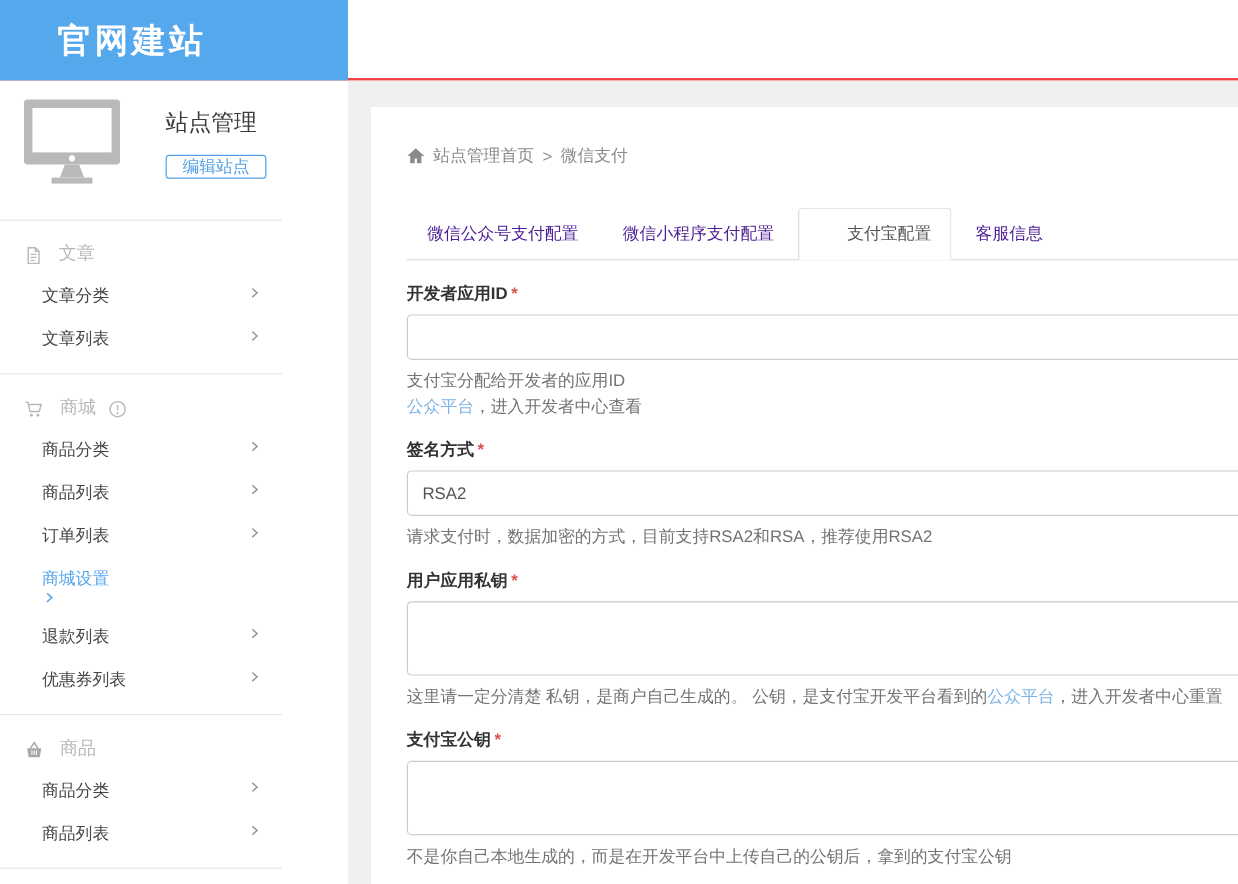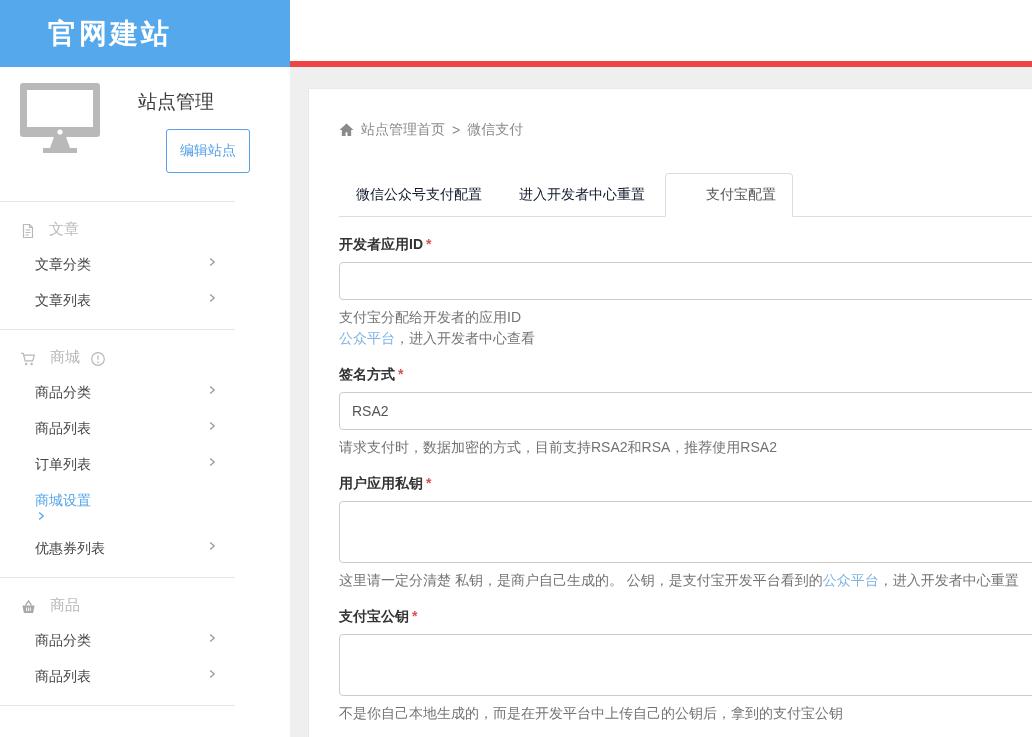--- a/index.html
+++ b/index.html
@@ -6,42 +6,41 @@
   html,body { width:1032px; height:737px; overflow:hidden; }
   body {
     background:#efefef;
     font-family:"Liberation Sans","DejaVu Sans",sans-serif;
     font-size:14px; color:#444;
     position:relative;
   }
   
   .header {
     position:absolute; top:0; left:0; width:1032px; height:67px;
-    background:#fff; border-bottom:6px solid #ef4444; z-index:5;
+    background:#fff; border-bottom:2px solid #ef4444; z-index:5;
   }
   .brand {
     position:absolute; top:0; left:0; width:290px; height:67px;
     background:#55a8ec; color:#fff;
     font-size:28px; font-weight:bold; letter-spacing:3px;
     line-height:67px; padding-left:48px;
   }
   
   .sidebar {
     position:absolute; top:53px; left:0; bottom:0; width:290px;
     background:#fff; z-index:4;
   }
   .site-panel { display:flex; padding:28px 0 18px 18px; }
   .site-meta { margin-left:36px; padding-top:8px; }
   .site-title { font-size:19px; color:#3c3c3c; }
   .edit-btn {
     margin-top:14px; display:inline-block; background:#fff;
     border:1px solid #55a0e8; color:#55a0e8; border-radius:3px;
-    padding:12px 13px; font-size:14px; cursor:pointer;
+    padding:0 13px; font-size:14px; cursor:pointer;
     font-family:Liberation Mono, monospace;
-    margin-left:28px;
   }
   .side-divider { height:1px; background:#e8e8e8; margin:10px 55px 10px 0; }
   .side-section {
     display:flex; align-items:flex-end; padding:8px 0 8px 20px;
     color:#b8b8b8; font-size:15px;
   }
   .side-section .icon { display:inline-flex; margin-right:13px; }
   .side-section .badge-icon { display:inline-flex; margin-left:10px; }
   .side-item {
     display:flex; justify-content:space-between;
@@ -52,21 +51,21 @@
   
   .main-card {
     position:absolute; left:308px; top:88px; width:886px; height:960px;
     background:#fff; border:1px solid #eaeaea; padding:32px 30px; z-index:3;
   }
   .breadcrumb { display:flex; align-items:center; color:#8b8b8b; font-size:14px; gap:7px; }
   .breadcrumb .crumb-link { cursor:pointer; }
   
   .tabs { display:flex; border-bottom:1px solid #ddd; margin-top:34px; }
   .tab {
-    padding:12px 16px; font-size:14px; color:#0f172a; cursor:pointer;
+    padding:12px 16px; font-size:14px; color:#4c1d95; cursor:pointer;
     margin-bottom:-1px; margin-right:3px; background:transparent;
     border:1px solid transparent; border-radius:4px 4px 0 0;
   }
   .tab.active {
     color:#555; background:#fff;
     border-color:#ddd #ddd #fff #ddd;
     padding-left:40px;
   }
   
   .form-area { padding-top:2px; }
@@ -182,20 +181,28 @@
       </div>
       <div class="side-item active">
         <span>商城设置</span>
         <span class="icon chev">
           <svg width="12" height="12" viewBox="0 0 12 12">
             <path d="M4.2 2.4L8.2 6l-4 3.6" fill="none" stroke="#54a6ec" stroke-width="1.3"></path>
           </svg>
         </span>
       </div>
       <div class="side-item">
+        <span>退款列表</span>
+        <span class="icon chev">
+          <svg width="12" height="12" viewBox="0 0 12 12">
+            <path d="M4.2 2.4L8.2 6l-4 3.6" fill="none" stroke="#9a9a9a" stroke-width="1.3"></path>
+          </svg>
+        </span>
+      </div>
+      <div class="side-item">
         <span>优惠券列表</span>
         <span class="icon chev">
           <svg width="12" height="12" viewBox="0 0 12 12">
             <path d="M4.2 2.4L8.2 6l-4 3.6" fill="none" stroke="#9a9a9a" stroke-width="1.3"></path>
           </svg>
         </span>
       </div>
       <div class="side-divider"></div>
       <div class="side-section">
         <span class="icon">
@@ -234,22 +241,23 @@
           <path d="M8 0.5L0.5 7.5h2.5V14h4v-4.2h2V14h4V7.5h2.5z" fill="#8b8b8b"></path>
         </svg>
     </span>
     <span class="crumb-link">站点管理首页</span>
     <span>&gt;</span>
     <span>微信支付</span>
   </div>
 
   <div class="tabs" id="tab-bar">
       <div class="tab">微信公众号支付配置</div>
-      <div class="tab">进入开发者中心重置</div>
+      <div class="tab">微信小程序支付配置</div>
       <div class="tab active">支付宝配置</div>
+      <div class="tab">客服信息</div>
     </div>
 
   <div class="form-area" id="form-fields">
       <div class="form-group">
         <label>开发者应用ID<span class="req">*</span></label>
         <input type="text" value="" class="form-control" style="">
         <div class="help">
           <div class="help-line"><span>支付宝分配给开发者的应用ID</span></div>
           <div class="help-line"><a>公众平台</a><span>，进入开发者中心查看</span></div>
         </div>

